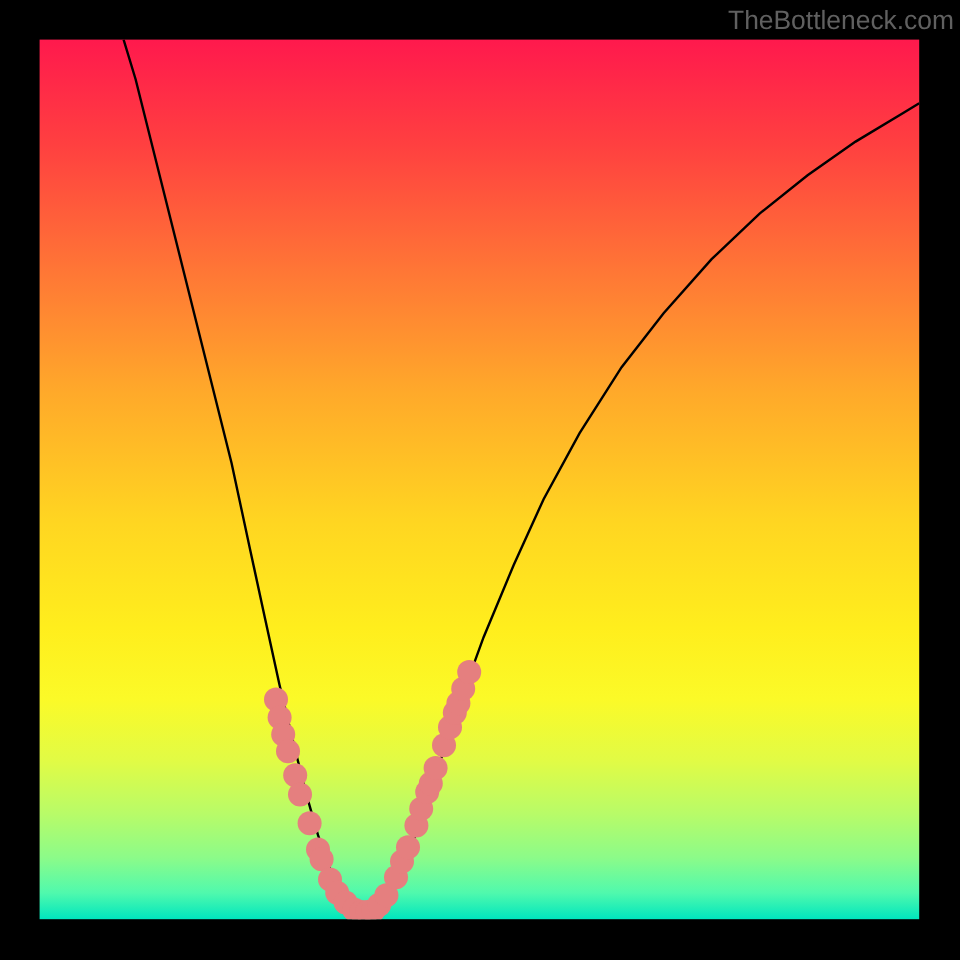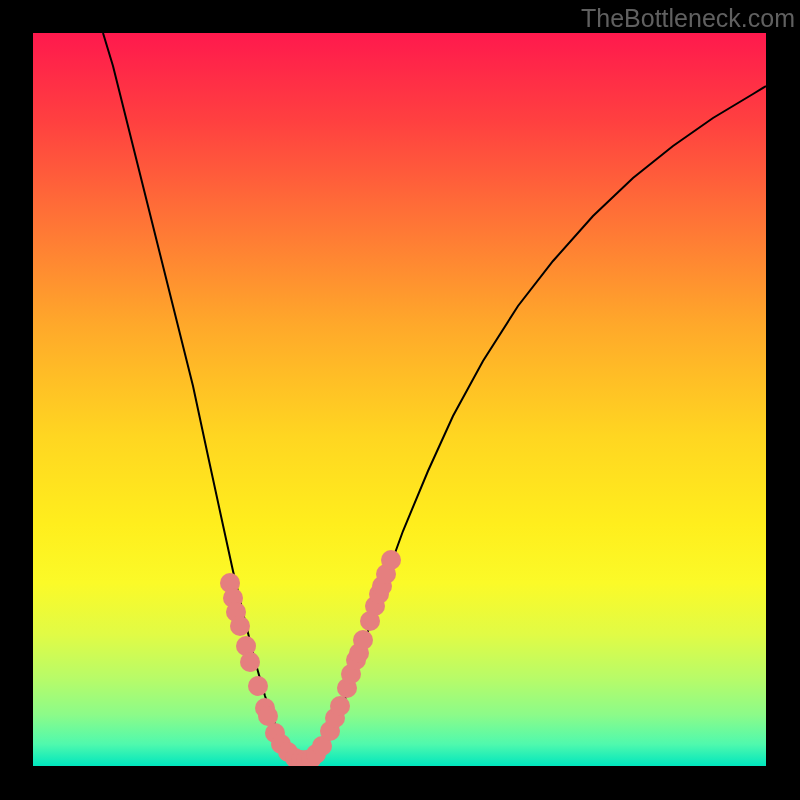--- a/index.html
+++ b/index.html
@@ -34,21 +34,21 @@
         #50f9ad 97%,
         #00e6be 100%
       );
       overflow: visible;
     }
     .watermark {
       position: absolute;
       top: 4px;
       right: 5px;
       font-family: Arial, sans-serif;
-      font-size: 25px;
+      font-size: 22px;
       font-weight: 500;
       color: #606060;
       z-index: 100;
     }
     svg {
       position: absolute;
       top: 0;
       left: 0;
       width: 100%;
       height: 100%;

